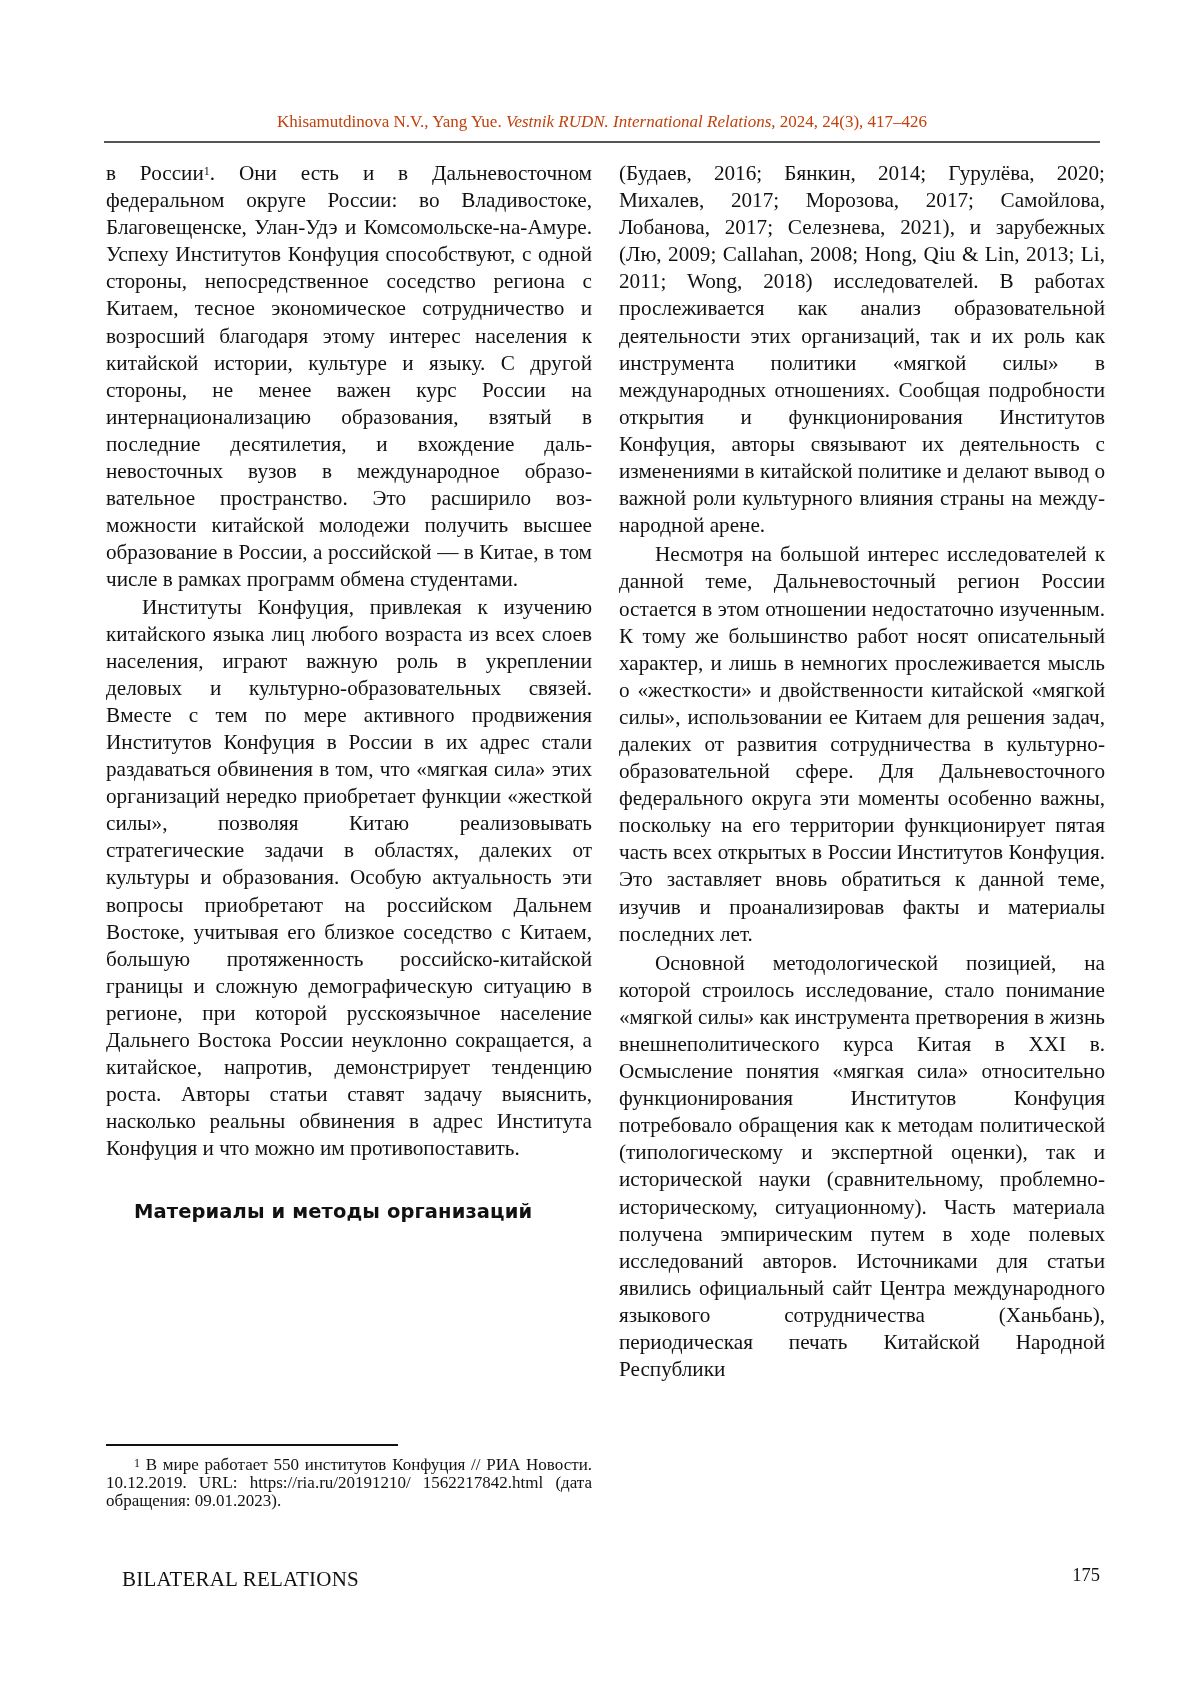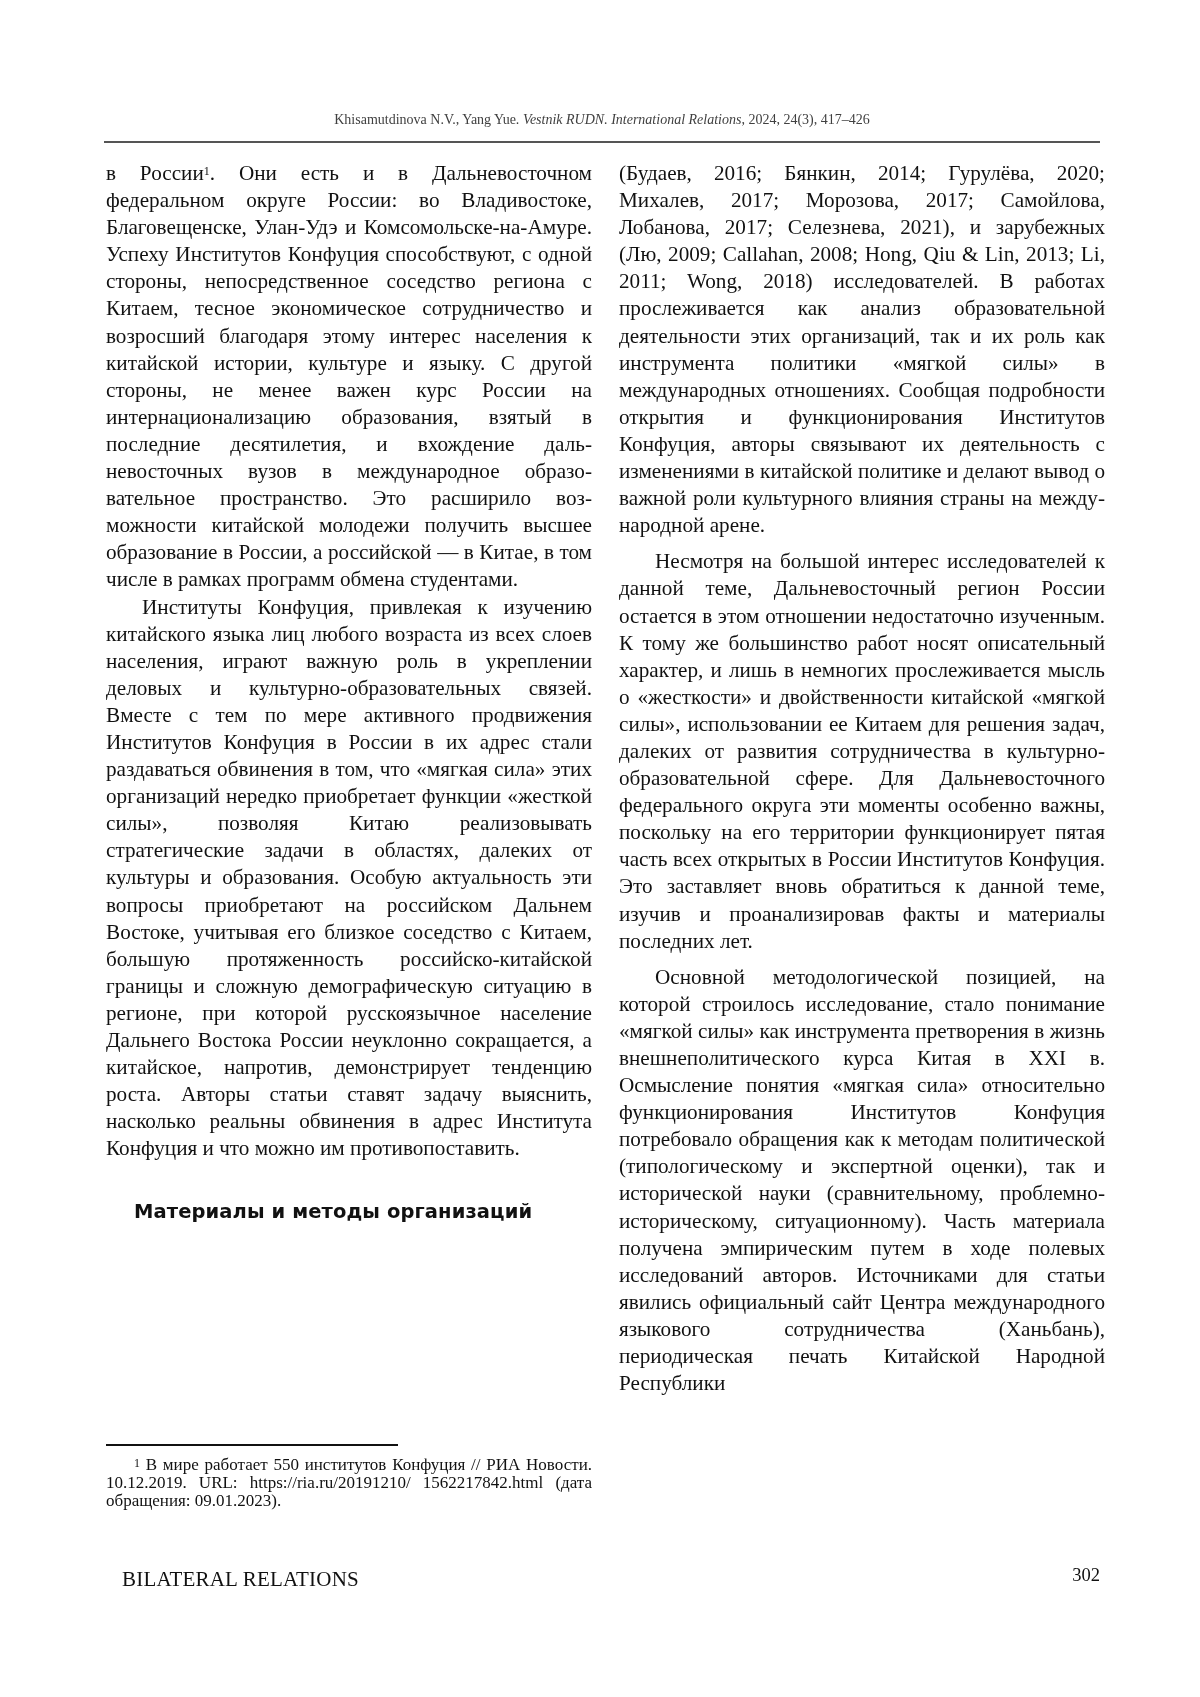--- a/index.html
+++ b/index.html
@@ -1,28 +1,28 @@
 <!DOCTYPE html>
 <html><head>
 <meta charset="utf-8">
 <style>
   html, body { margin:0; padding:0; background:#fff; }
   body { width:1200px; height:1697px; position:relative; overflow:hidden; color:#111;
          font-family:"Liberation Serif", "DejaVu Serif", serif; }
   .header { position:absolute; left:104px; top:112px; width:996px; text-align:center;
-            font-size:14px; color:#404040; }
+            font-size:17px; color:#c2410c; }
   .header i { font-style:italic; }
   .header-rule { position:absolute; left:104px; top:141px; width:996px; height:2px; background:#555; }
   .col { position:absolute; top:160px; width:486px; font-size:21.2px; line-height:27.1px;
          text-align:justify; hyphens:manual; }
   .col.left { left:106px; }
   .col.right { left:619px; }
   .col p { margin:0; }
   .col p.indent { text-indent:36px; }
-  .col p.gap { margin-top:9px; }
+  .col p.gap { margin-top:2px; }
   sup { font-size:12px; vertical-align:top; position:relative; top:-2px; }
   .section-title { font-family:"DejaVu Sans", "Liberation Sans", sans-serif; font-weight:bold;
                    font-size:19.5px; margin:36px 0 6px 28px; text-align:left; letter-spacing:0.1px; }
   .fn-rule { position:absolute; left:106px; top:1444px; width:292px; height:2px; background:#111; }
   .footnote { position:absolute; left:106px; top:1456px; width:486px; font-size:17px; line-height:18px;
               text-align:justify; }
   .footnote .fn-first { text-indent:28px; }
   .footer-left { position:absolute; left:122px; top:1567px; font-size:21px; letter-spacing:0.2px;text-align:center; }
   .footer-right { position:absolute; right:100px; top:1565px; font-size:18.5px; }
 </style>
@@ -43,13 +43,13 @@
   <p class="indent gap">Несмотря на большой интерес исследова­телей к данной теме, Дальневосточный реги­он России остается в этом отношении недо­статочно изученным. К тому же большинство работ носят описательный характер, и лишь в немногих прослеживается мысль о «жестко­сти» и двойственности китайской «мягкой силы», использовании ее Китаем для решения задач, далеких от развития сотрудничества в культурно-образовательной сфере. Для Дальневосточного федерального округа эти моменты особенно важны, поскольку на его территории функционирует пятая часть всех открытых в России Институтов Конфуция. Это заставляет вновь обратиться к данной те­ме, изучив и проанализировав факты и мате­риалы последних лет.</p>
   <p class="indent gap">Основной методологической позицией, на которой строилось исследование, стало понимание «мягкой силы» как инструмента претворения в жизнь внешнеполитического курса Китая в XXI в. Осмысление понятия «мягкая сила» относительно функционирова­ния Институтов Конфуция потребовало обращения как к методам политической (типологическому и экспертной оценки), так и исторической науки (сравнительному, проблемно-историческому, ситуационному). Часть материала получена эмпирическим пу­тем в ходе полевых исследований авторов. Источниками для статьи явились официаль­ный сайт Центра международного языкового сотрудничества (Ханьбань), периодическая печать Китайской Народной Республики</p>
 </div>
 
 <div class="fn-rule"></div>
 <div class="footnote">
   <div class="fn-first"><sup>1</sup><span> В мире работает 550 институтов Конфуция // РИА Новости. 10.12.2019. URL: https://ria.ru/20191210/ 1562217842.html (дата обращения: 09.01.2023).</span></div>
 </div>
 
 <div class="footer-left">BILATERAL RELATIONS</div>
-<div class="footer-right">302</div>
+<div class="footer-right">175</div>
 
 </body></html>

